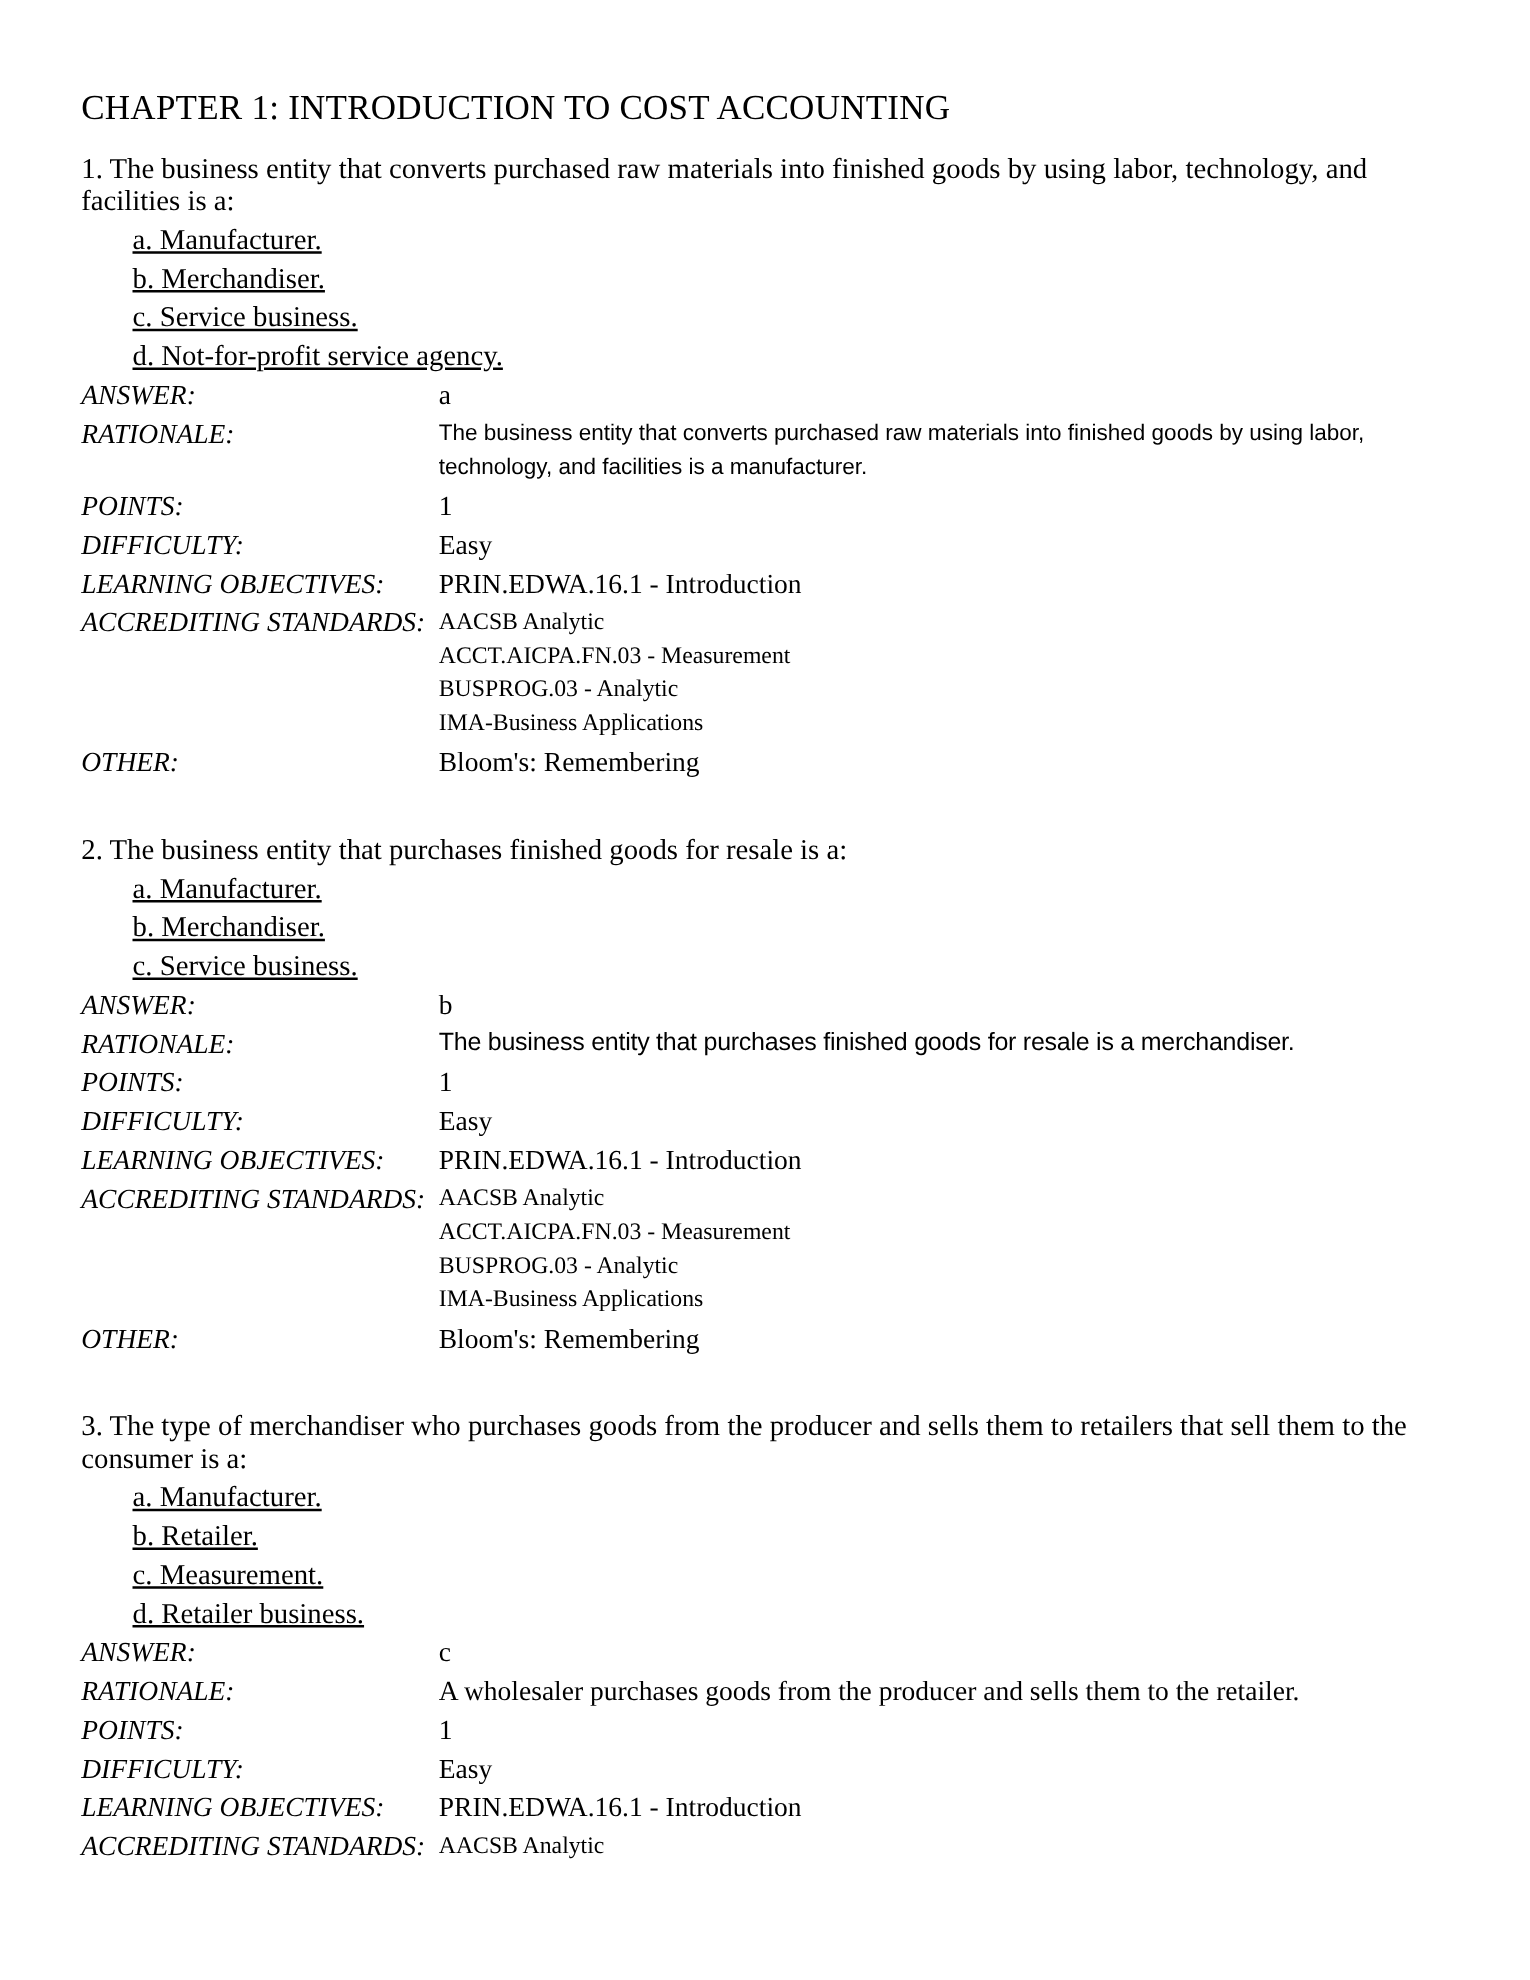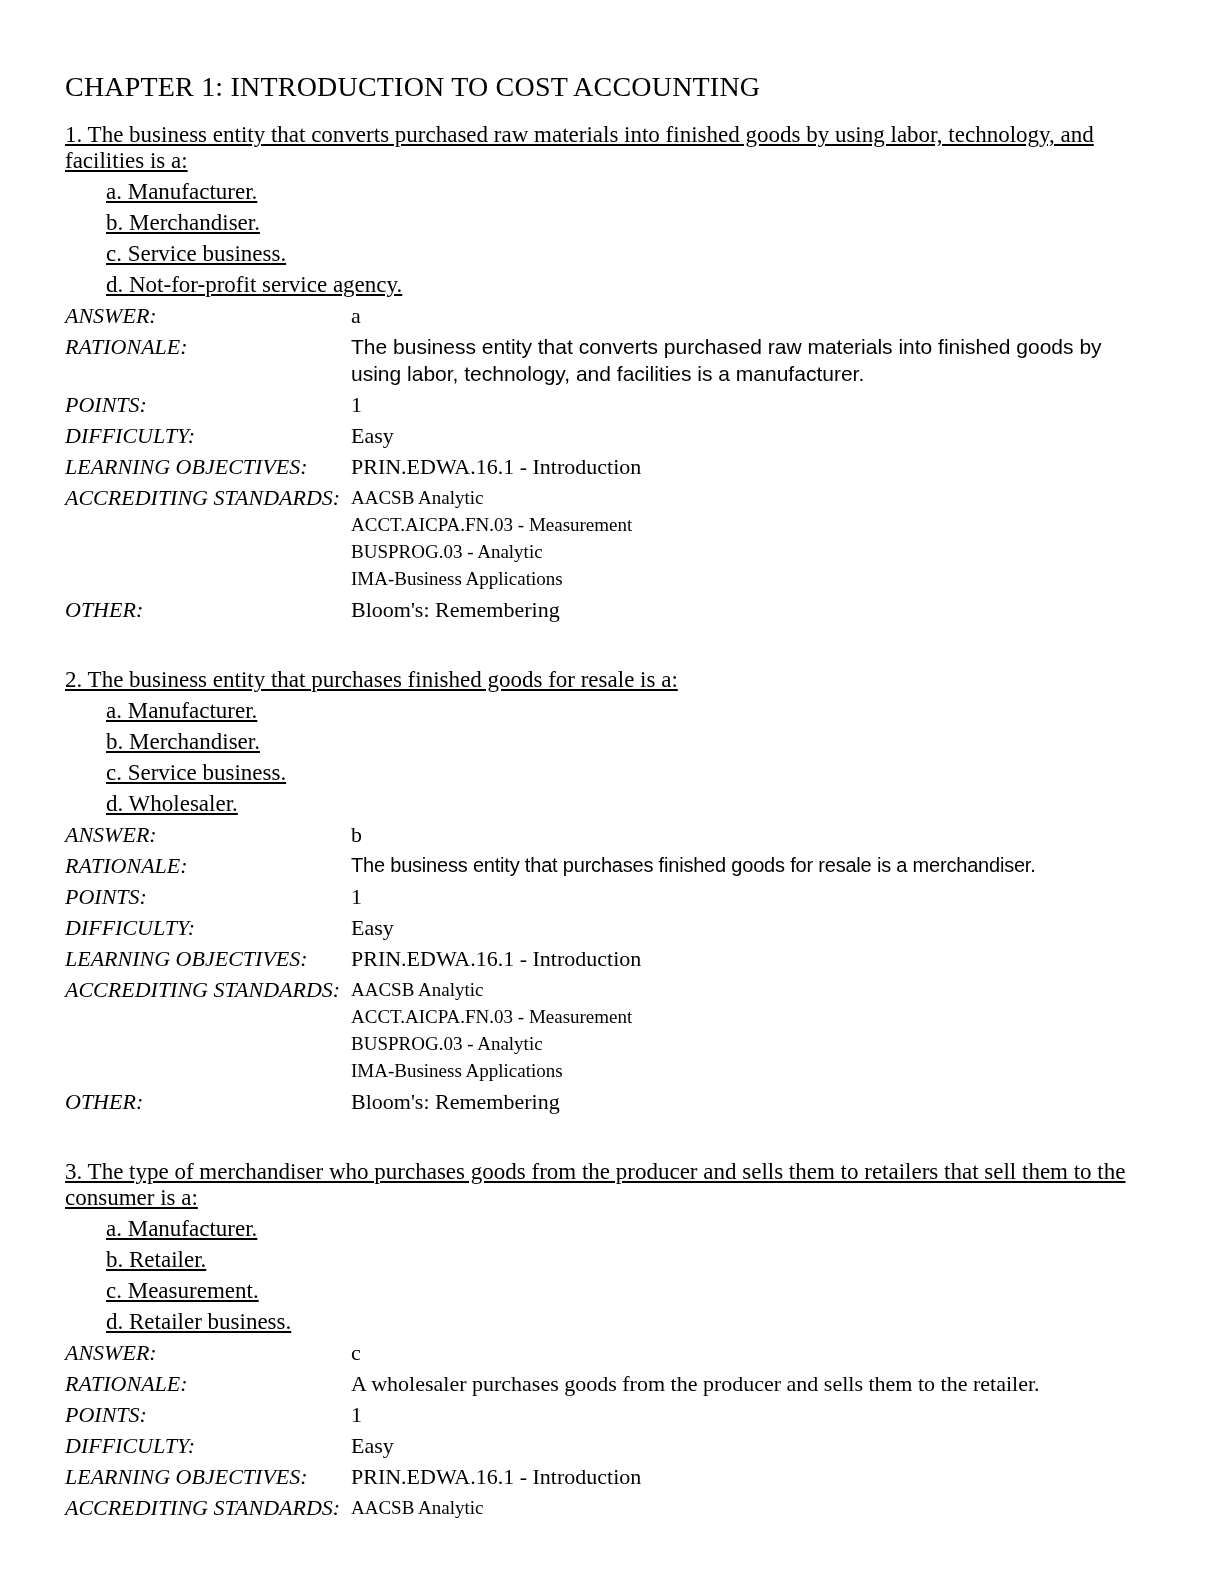--- a/index.html
+++ b/index.html
@@ -24,21 +24,20 @@
     font-weight: normal;
     line-height: 30px;
     letter-spacing: 0.2px;
     margin-bottom: 20px;
   }
   .question-block { margin-bottom: 44px; }
   .question-block.last { margin-bottom: 0; }
   .q-text {
     font-size: 23px;
     line-height: 26px;
-    text-decoration: underline;
   }
   .options { margin-top: 0; }
   .option {
     font-size: 23px;
     line-height: 26px;
     margin-top: 5px;
     padding-left: 41px;
     text-decoration: underline;
   }
   .meta { margin-top: 1px; }
@@ -53,21 +52,21 @@
     font-size: 22px;
     line-height: 27px;
     white-space: nowrap;
   }
   .meta-value {
     font-size: 22px;
     line-height: 27px;
   }
   .meta-value.sans {
     font-family: "Liberation Sans", "DejaVu Sans", sans-serif;
-    font-size: 21px;
+    font-size: 18px;
     line-height: 27px;
     max-width: 775px;
   }
   .meta-value.sans-narrow {
     font-family: "Liberation Sans", "DejaVu Sans", sans-serif;
     font-size: 20px;
     letter-spacing: -0.2px;
     line-height: 27px;
     max-width: 775px;
   }
@@ -127,21 +126,20 @@
       </div>
     </div>
   </section>
 
   <section class="question-block">
     <p class="q-text">2. The business entity that purchases finished goods for resale is a:</p>
     <div class="options">
       <div class="option">a. Manufacturer.</div>
       <div class="option">b. Merchandiser.</div>
       <div class="option">c. Service business.</div>
-      <div class="option">d. Wholesaler.</div>
     </div>
     <div class="meta">
       <div class="meta-row">
         <div class="meta-label">ANSWER:</div>
         <div class="meta-value">b</div>
       </div>
       <div class="meta-row">
         <div class="meta-label">RATIONALE:</div>
         <div class="meta-value sans-narrow">The business entity that purchases finished goods for resale is a merchandiser.</div>
       </div>

